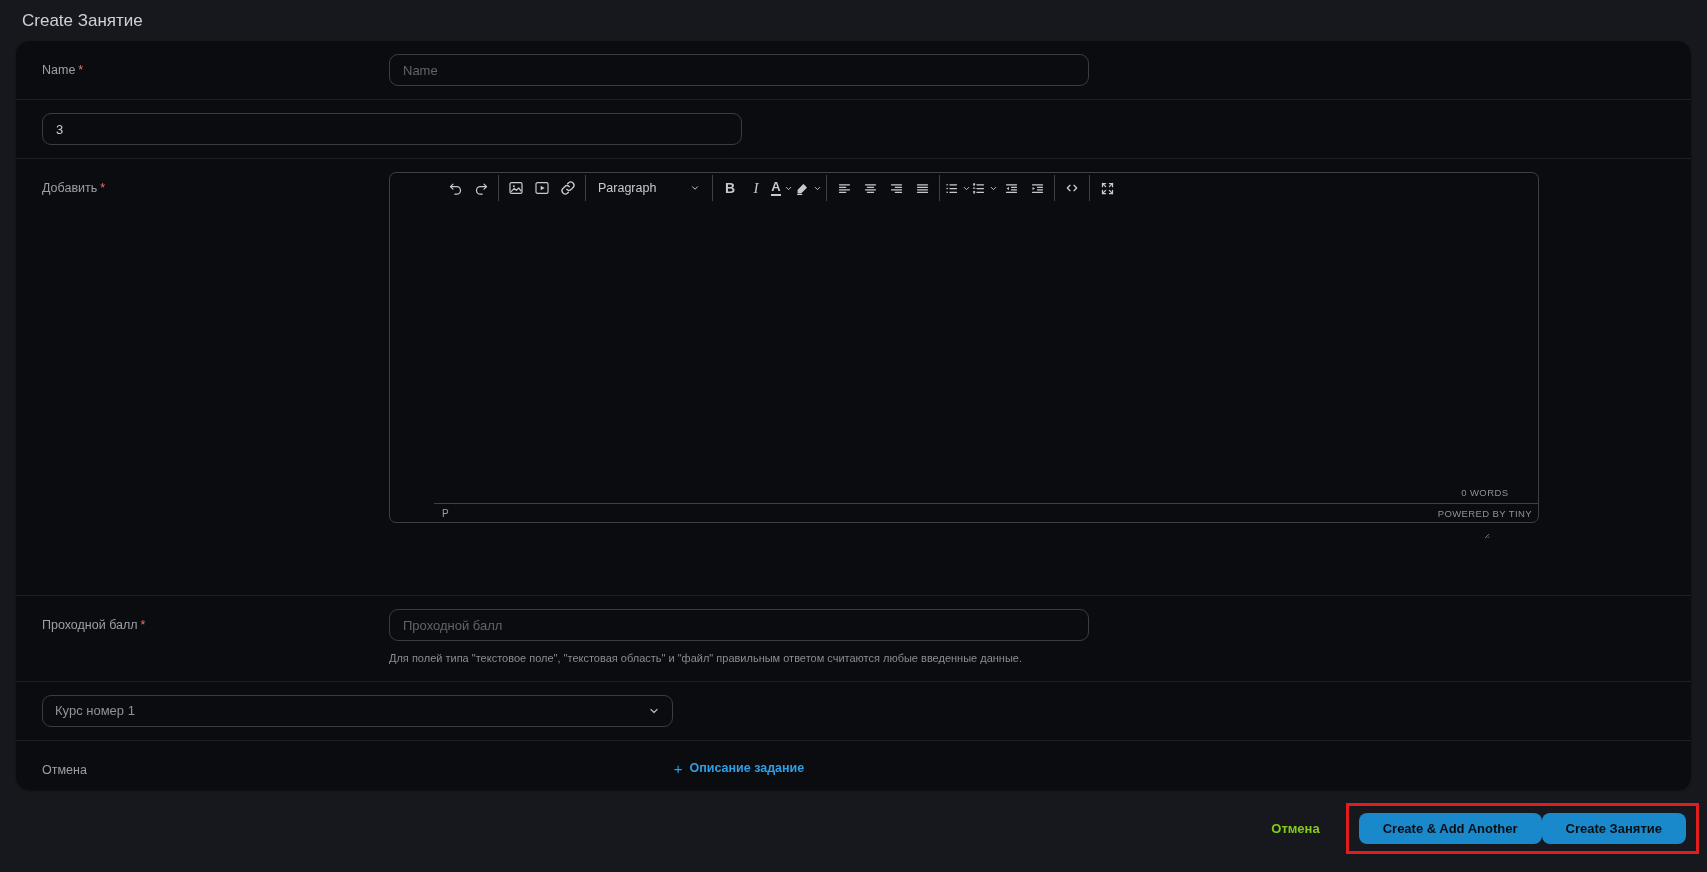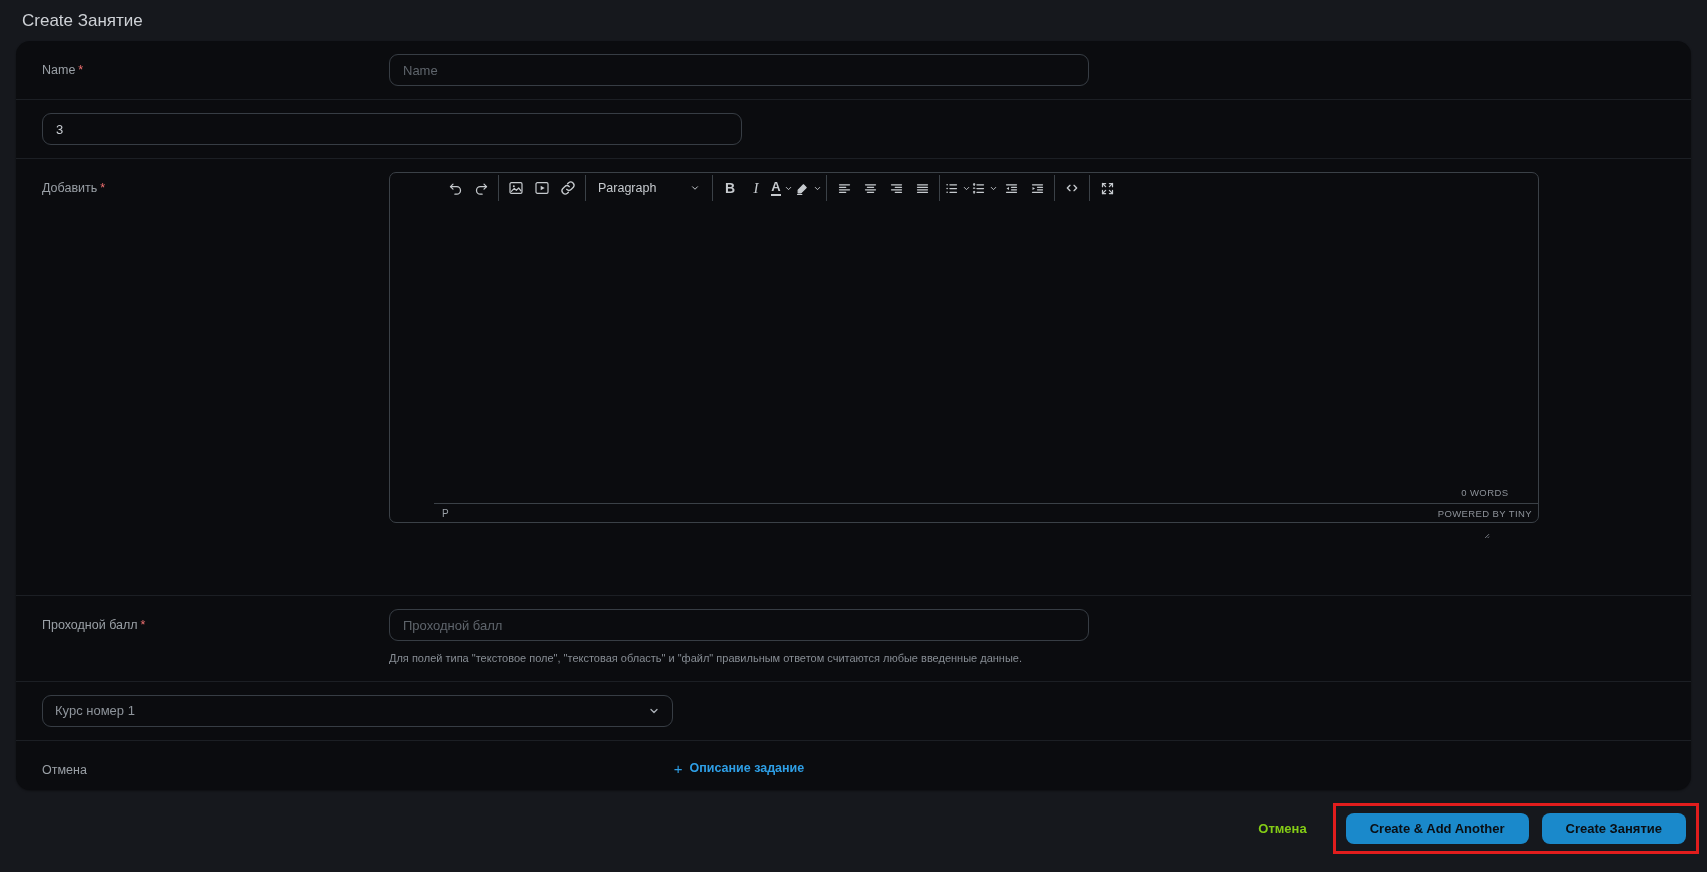--- a/index.html
+++ b/index.html
@@ -124,21 +124,21 @@
     gap:16px;
     padding:13px 8px 0 0;
   }
   .cancel-btn {
     color:#84cc16; font-weight:bold; font-size:13px;
     background:none; border:none; cursor:pointer;
     padding:6px 10px;
   }
   .annotation-box {
     border:3px solid var(--annotation-red,#e11d1d);
-    display:flex; align-items:center; gap:13px;
+    display:flex; align-items:center; 
     padding:7px 10px;
   }
   .btn-primary {
     background:var(--accent-blue,#1a89cb);
     color:#0a0e13;
     font-weight:bold; font-size:13px;
     font-family:"Liberation Sans", sans-serif;
     padding:8px 24px;
     border:none; border-radius:8px; cursor:pointer;
     white-space:nowrap;

